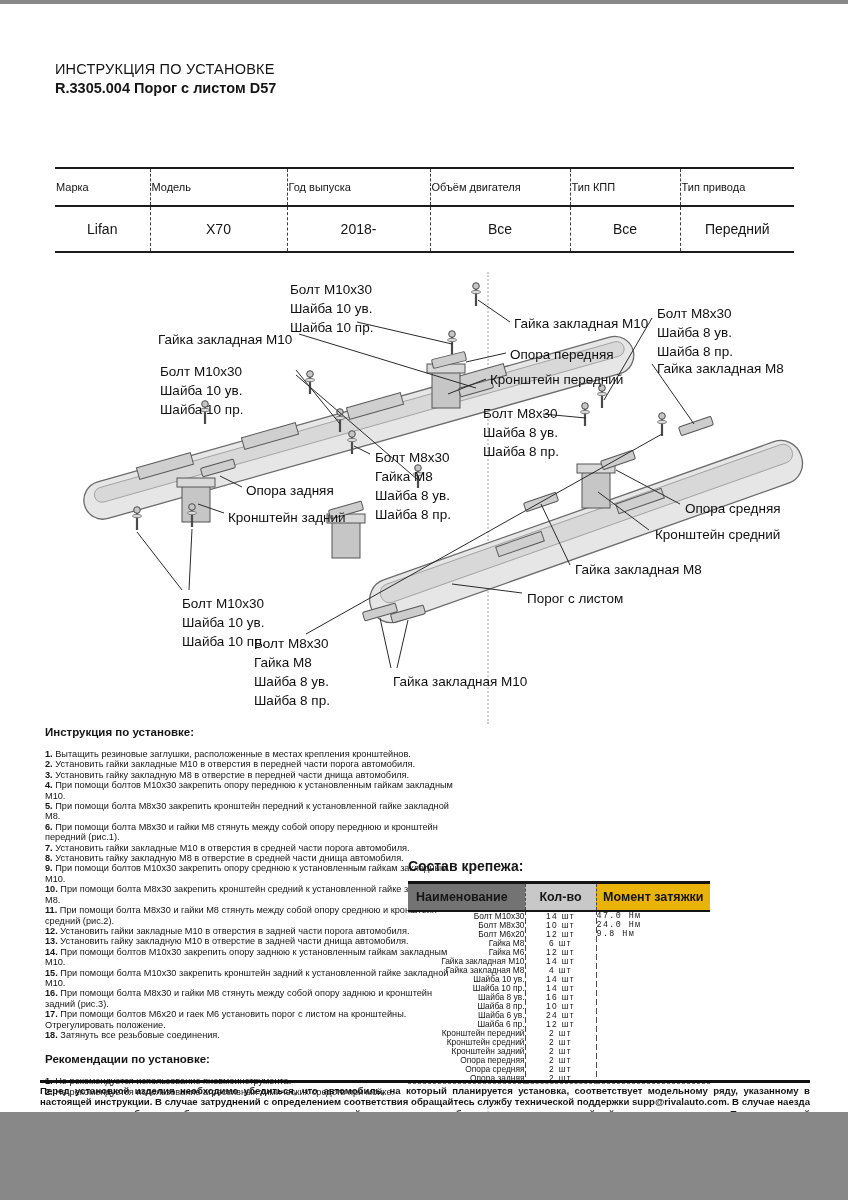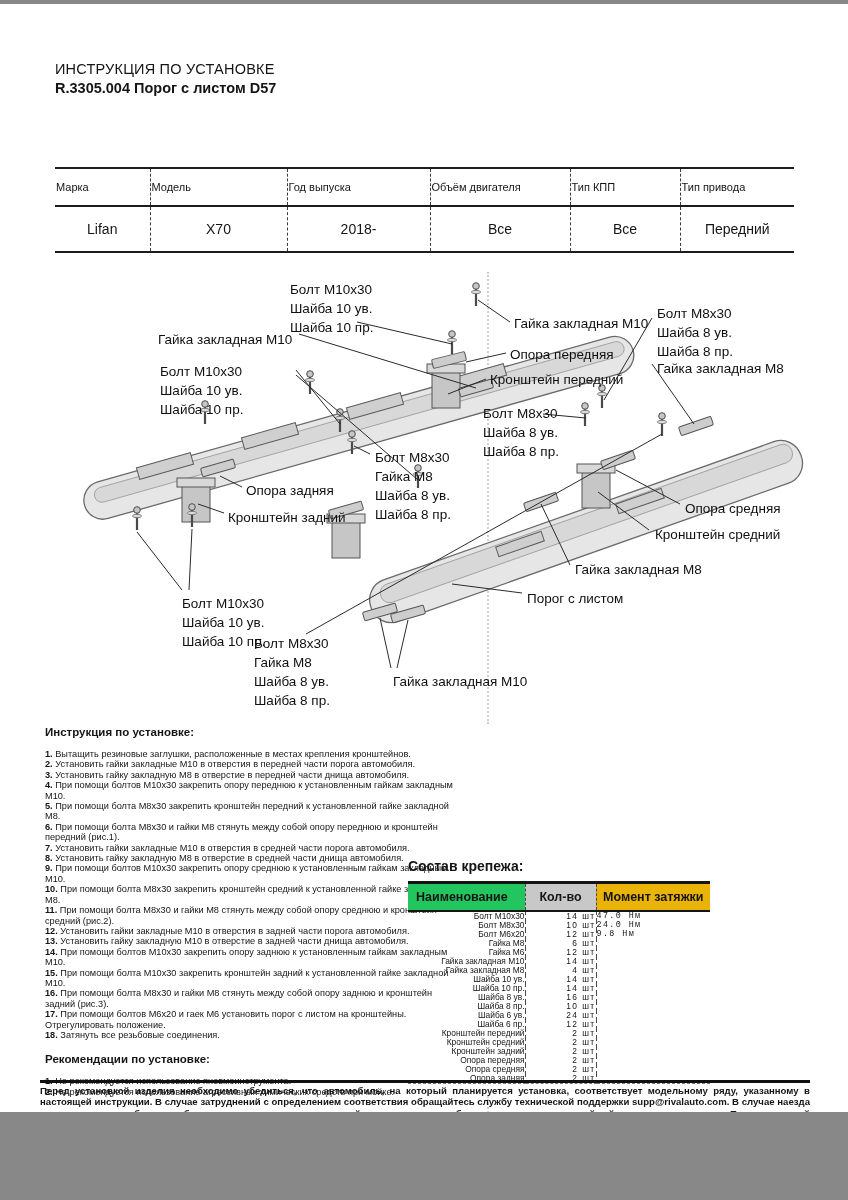--- a/index.html
+++ b/index.html
@@ -45,21 +45,21 @@
   
   .hw-wrap{position:absolute;left:408px;top:854px;width:326px;}
   .hw-title{font-weight:bold;font-size:14px;margin-bottom:7px;}
   .hw-table{border-collapse:collapse;width:302px;table-layout:fixed;}
   .hw-table thead th{background:#c8c8c8;border-top:3px solid #141414;border-bottom:2px solid #141414;
                      font-size:12.5px;font-weight:bold;height:24px;}
   .hw-th-name{text-align:left;padding-left:8px;}
   .hw-table th+th,.hw-table td+td{border-left:1px dashed #4a4a4a;}
   .hw-table td{font-size:8.4px;line-height:9px;height:9px;padding:0;}
   .hw-name{text-align:right;padding-right:7px;}
-  .hw-qty{text-align:right;padding-left:13px;letter-spacing:1.4px;font-size:9.3px;}
+  .hw-qty{text-align:center;padding-left:13px;letter-spacing:1.4px;font-size:9.3px;}
   .hw-tq{text-align:left;letter-spacing:1.4px;font-size:9.8px;font-family:Liberation Mono, monospace;}
   .hw-table tbody tr:last-child td{border-bottom:1px dashed #777;}
 
   
   .footer{position:absolute;left:40px;top:1076px;width:770px;border-top:3px solid #101010;padding-top:2px;
           font-weight:bold;font-size:9.6px;line-height:11.4px;text-align:justify;}
 </style>
 </head>
 <body>
 
@@ -270,21 +270,21 @@
   <div class="hw-wrap">
     <div class="hw-title">Состав крепежа:</div>
     <table class="hw-table">
       <colgroup>
           <col style="width:117px">
           <col style="width:71px">
           <col style="width:114px">
         </colgroup>
       <thead>
         <tr>
-          <th class="hw-th-name" style="background: #22c55e;">Наименование</th>
+          <th class="hw-th-name" style="background: #737373;">Наименование</th>
           <th style="background: rgb(200, 200, 200);">Кол-во</th>
           <th style="background: #eab308;">Момент затяжки</th>
         </tr>
       </thead>
       <tbody>
           <tr>
             <td class="hw-name">Болт М10х30</td>
             <td class="hw-qty">14 шт</td>
             <td class="hw-tq">47.0 Нм</td>
           </tr>

